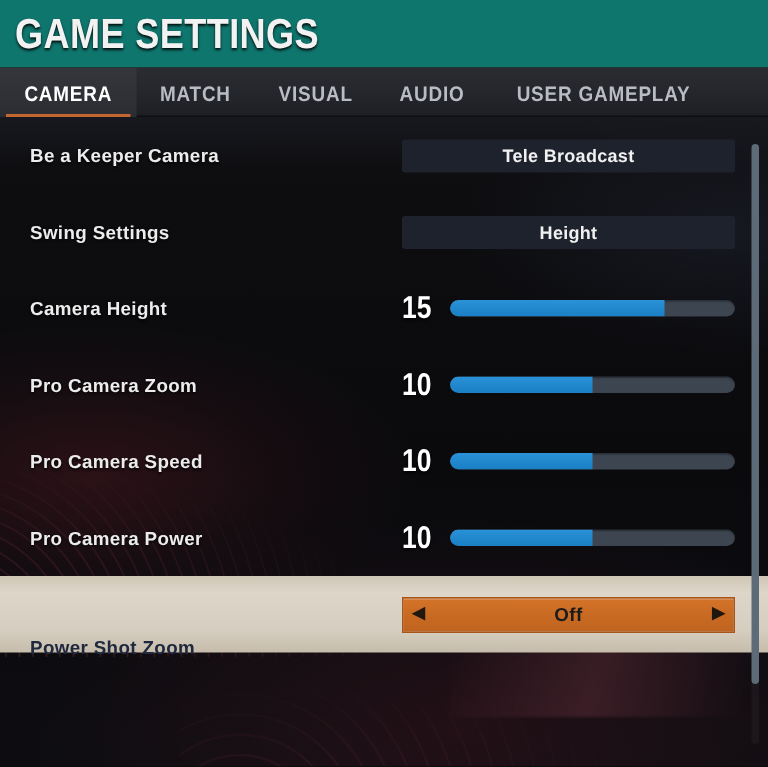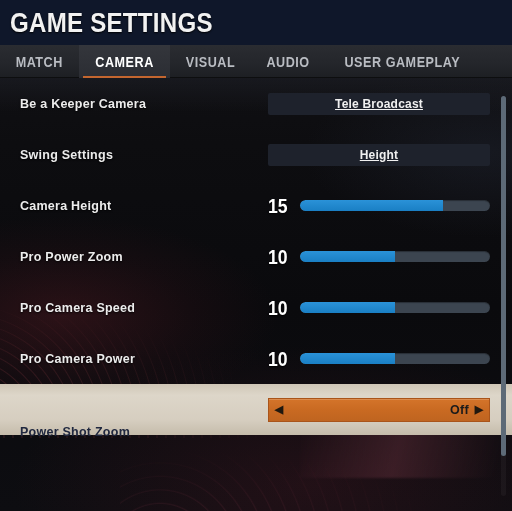--- a/index.html
+++ b/index.html
@@ -43,21 +43,21 @@
     filter:blur(1.1px); opacity:.65;
   }
   #bg-texture .glow-top {
     position:absolute; left:0; top:78px; width:512px; height:34px;
     background:linear-gradient(180deg, rgba(30,32,40,0.55) 0%, transparent 100%);
   }
 
   
   #header {
     position:relative; z-index:2;
-    height:45px; background:#0f172a;
+    height:45px; background:#0f766e;
     display:flex; align-items:center;
   }
   #page-title {
     color:#f2f2f2;
     font-size:28px; font-weight:bold;
     letter-spacing:.3px;
     transform:scaleX(0.86); transform-origin:left center;
     margin-left:10px;
     text-shadow:0 1px 2px rgba(0,0,0,.9);
   }
@@ -113,21 +113,20 @@
   }
 
   
   .pill {
     width:100%; height:22px;
     background:#1e222c;
     border-radius:2px;
     display:flex; align-items:center; justify-content:center;
     color:#f0f0f0; font-size:12px; font-weight:bold;
     letter-spacing:.2px;
-    text-decoration:underline;
   }
 
   
   .numval {
     width:26px; flex:0 0 auto;
     color:#ffffff;
     font-size:21px; font-weight:bold;
     text-align:left;
     transform:scaleX(.84); transform-origin:left center;
     line-height:1;
@@ -162,21 +161,21 @@
     display:flex; align-items:center;
     color:#1b1b1b; font-size:12.5px; font-weight:bold;
     box-shadow:inset 0 1px 0 rgba(255,255,255,.18);
   }
   .stepper .arrow {
     width:20px; flex:0 0 auto;
     display:flex; align-items:center; justify-content:center;
     font-size:11px; color:#20180f; line-height:1;
   }
   .stepper .stepper-value {
-    flex:1 1 auto; text-align:right; letter-spacing:.3px;
+    flex:1 1 auto; text-align:center; letter-spacing:.3px;
   }
 
   
   #scrollbar-track {
     position:absolute; z-index:3;
     right:6px; top:96px;
     width:5px; height:400px;
     background:rgba(255,255,255,.04);
     border-radius:3px;
   }
@@ -195,27 +194,27 @@
   <div class="fan2"></div>
   <div class="streak"></div>
   <div class="glow-top"></div>
 </div>
 
 <div id="header">
   <div id="page-title">GAME SETTINGS</div>
 </div>
 
 <div id="tabbar">
-    <div class="tab">
-      <span class="tlabel">MATCH</span>
-    </div>
     <div class="tab active">
       <span class="tlabel">CAMERA</span>
     </div>
     <div class="tab">
+      <span class="tlabel">MATCH</span>
+    </div>
+    <div class="tab">
       <span class="tlabel">VISUAL</span>
     </div>
     <div class="tab">
       <span class="tlabel">AUDIO</span>
     </div>
     <div class="tab">
       <span class="tlabel">USER GAMEPLAY</span>
     </div>
   </div>
 
@@ -239,21 +238,21 @@
     <div class="row">
       <div class="row-label">Camera Height</div>
       <div class="row-control">
         <div class="numval">15</div>
         <div class="slider">
           <div class="slider-fill" style="width: 75%;"></div>
         </div>
       </div>
     </div>
     <div class="row">
-      <div class="row-label">Pro Power Zoom</div>
+      <div class="row-label">Pro Camera Zoom</div>
       <div class="row-control">
         <div class="numval">10</div>
         <div class="slider">
           <div class="slider-fill" style="width: 50%;"></div>
         </div>
       </div>
     </div>
     <div class="row">
       <div class="row-label">Pro Camera Speed</div>
       <div class="row-control">

